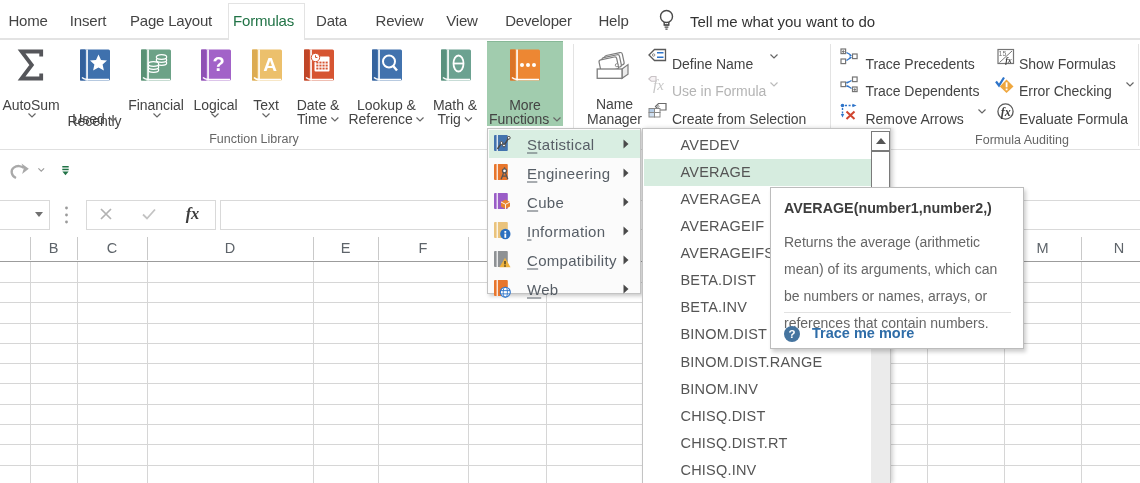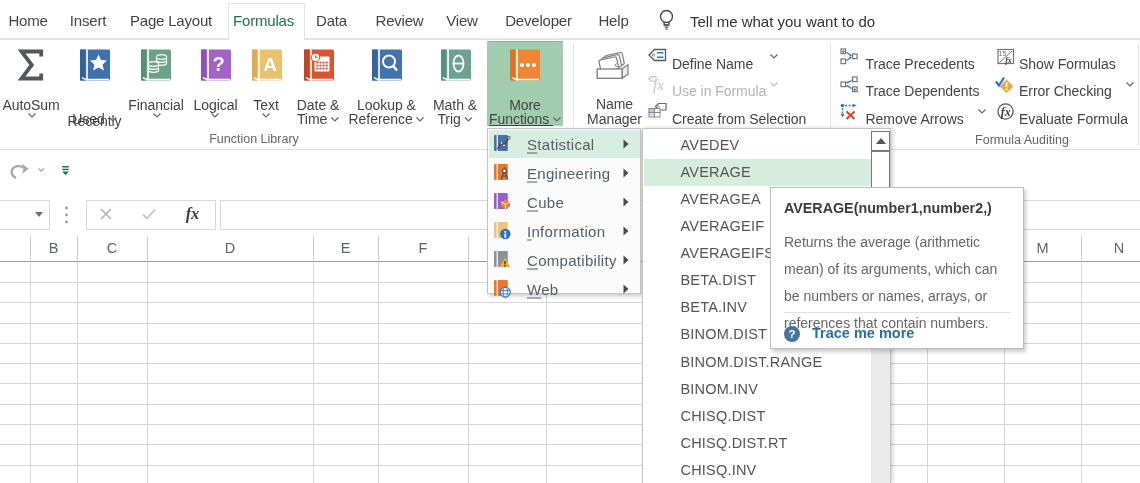--- a/index.html
+++ b/index.html
@@ -217,21 +217,21 @@
   <svg style="left:508px;top:49px;" width="33" height="32" viewBox="0 0 33 32">
     <rect x="2" y="0.5" width="30" height="31" rx="1.5" fill="#ed8733"></rect>
     <rect x="2" y="0.5" width="5" height="31" fill="#db7427"></rect>
     <rect x="8.2" y="0.5" width="1.7" height="31" fill="#fff" opacity=".95"></rect>
     <path d="M4 28.6 C6.5 31.3 9 30.4 12 30.4 L31 30.4" stroke="#fff" stroke-width="1.5" fill="none"></path>
     <circle cx="14" cy="16" r="2" fill="#fff"></circle>
         <circle cx="20" cy="16" r="2" fill="#fff"></circle>
         <circle cx="26" cy="16" r="2" fill="#fff"></circle>
   </svg>
   <div class="t cx lbl" style="left:525px;top:97.5px;">More</div>
-  <div class="t cx lbl" style="left:525px;top:111.5px;text-decoration:underline;">Functions&nbsp;<svg style="position:static;vertical-align:1.5px;" width="8" height="5" viewBox="0 0 8 5">
+  <div class="t cx lbl" style="left:525px;top:111.5px;">Functions&nbsp;<svg style="position:static;vertical-align:1.5px;" width="8" height="5" viewBox="0 0 8 5">
           <path d="M0.5 0.5 L4 4 L7.5 0.5" stroke="#666" stroke-width="1.2" fill="none"></path>
         </svg></div>
 
   <svg style="left:595px;top:55px;" width="38" height="28" viewBox="0 0 38 28">
     <g fill="#fff" stroke="#7d7d7d" stroke-width="1.2">
       <rect x="10.4" y="-1.1" width="18" height="12.5" rx="2" transform="rotate(-12 19.4 5.15)"></rect>
       <rect x="7.6" y="1.1" width="18" height="12.5" rx="2" transform="rotate(-12 16.6 7.35)"></rect>
       <rect x="4.8" y="3.3" width="18" height="12.5" rx="2" transform="rotate(-12 13.8 9.55)"></rect>
     </g>
     <circle cx="21.8" cy="10.2" r="1.5" fill="#fff" stroke="#8a8a8a" stroke-width="1"></circle>

